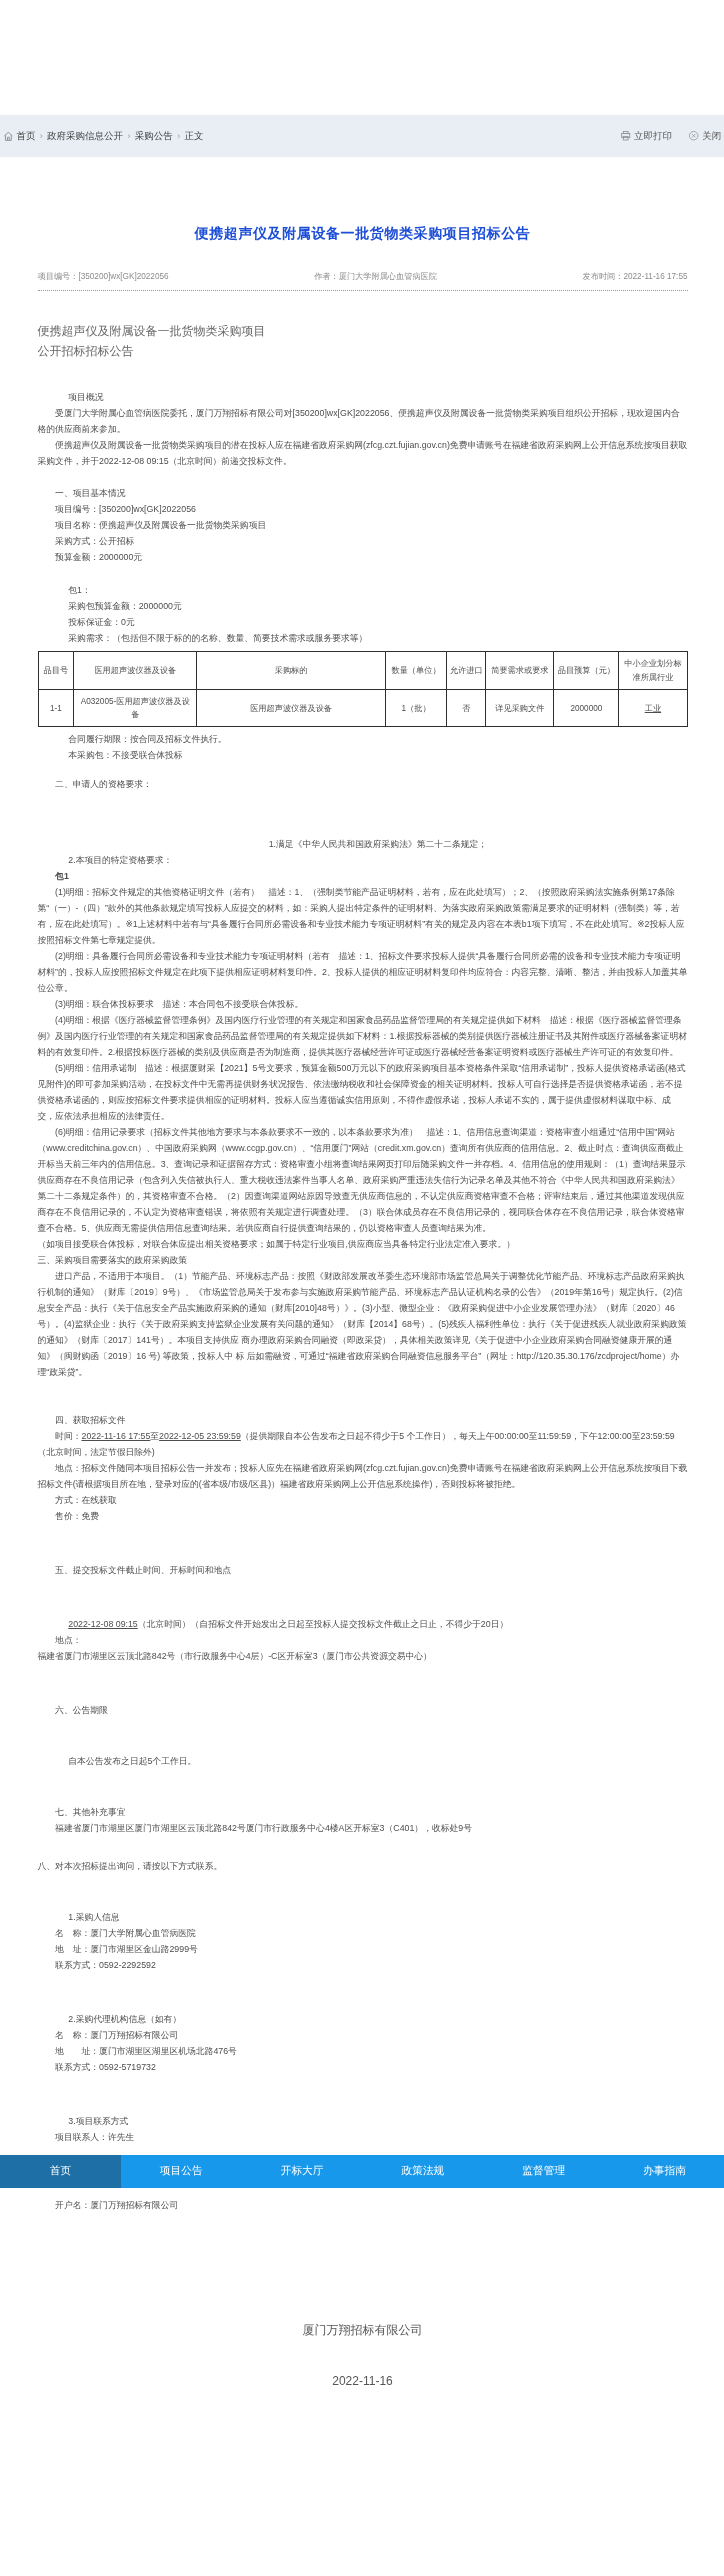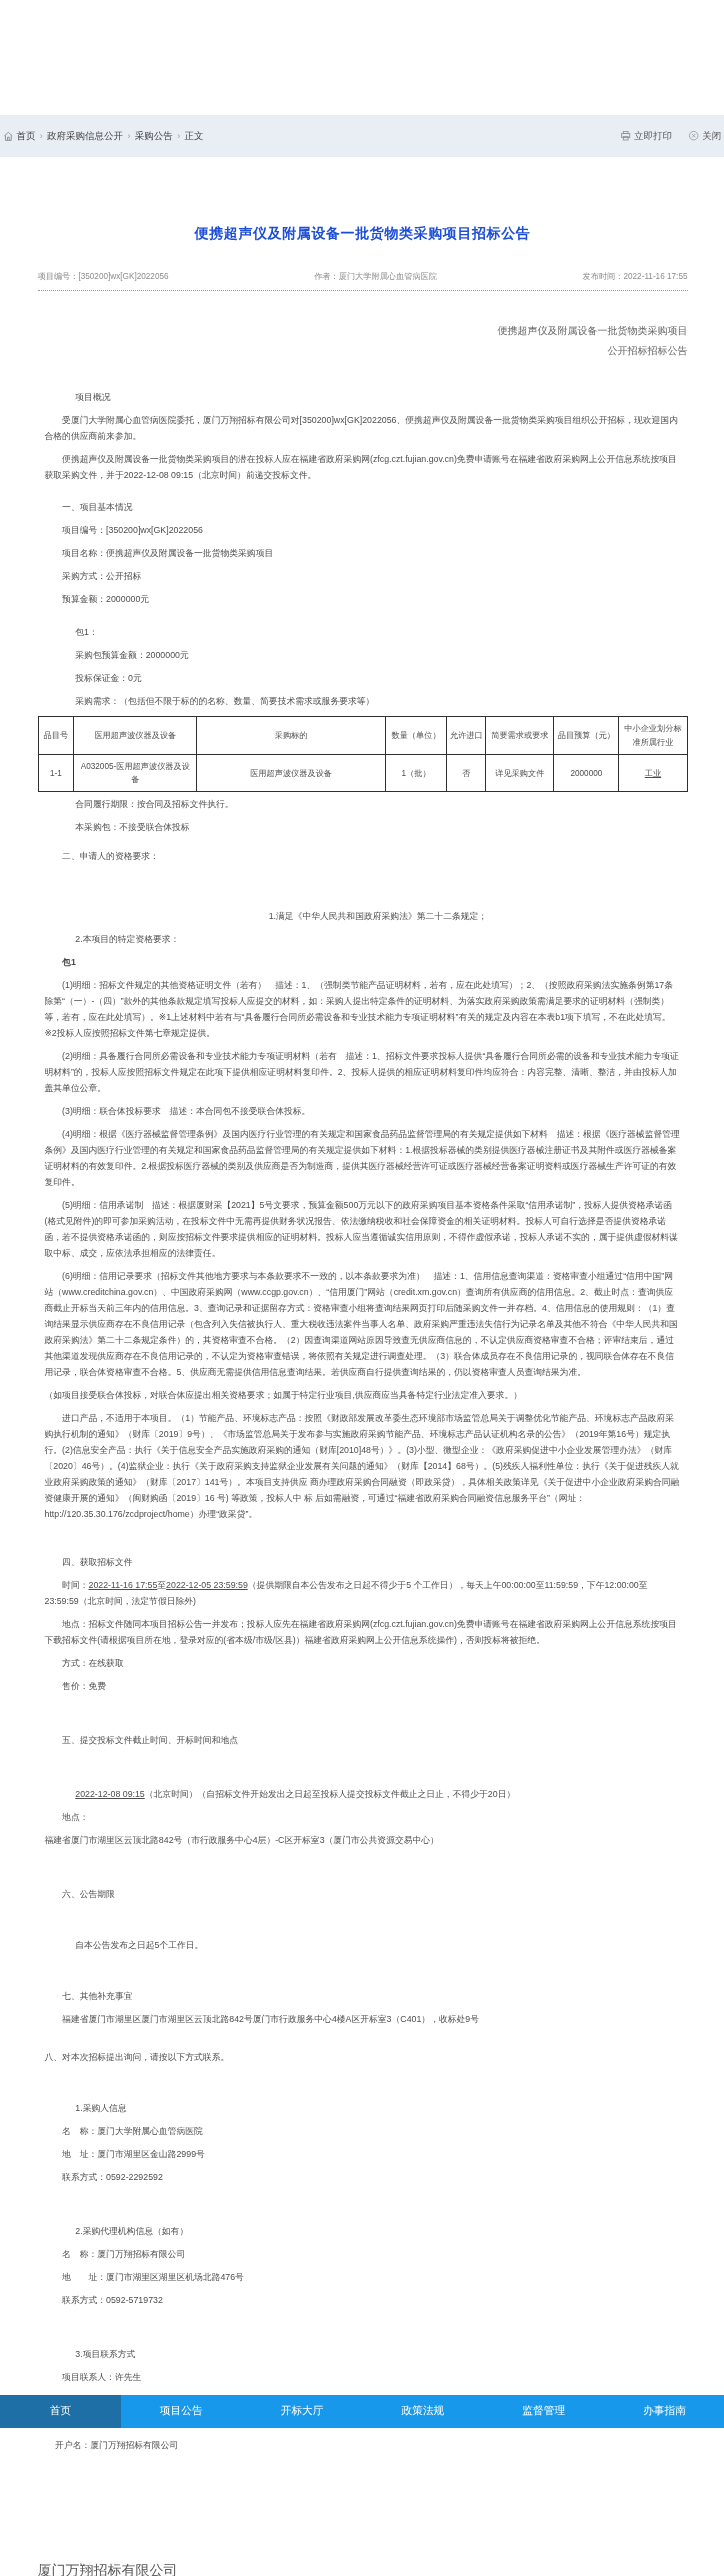--- a/index.html
+++ b/index.html
@@ -51,32 +51,32 @@
   .meta{
     margin-top:28px;
     display:flex;
     justify-content:space-between;
     font-size:8.2px;
     color:#8c8c8c;
   }
   .dotline{margin-top:7.6px;border-bottom:0.6px dotted #9a9a9a;height:0.6px;}
   .doc-title{
     margin-top:30px;
-    text-align:right;
-    font-size:10px;
+    text-align:left;
+    font-size:12px;
     color:#666;
     line-height:20px;
   }
   .content{
     margin-top:26.5px;
     font-size:8.8px;
     line-height:16px;
     color:var(--body-text);
   }
-  .content p{margin:7px;}
+  .content p{margin:0;}
   .ind{text-indent:2em;}
   .p1{padding-left:2em;}
   .p2{padding-left:3.5em;}
   .b{font-weight:bold;}
   .g6{margin-top:3.8px !important;}
   .g20{margin-top:12.6px !important;}
   .g25{margin-top:16px !important;}
   .g28{margin-top:17.7px !important;}
   .g35{margin-top:22px !important;}
   .g45{margin-top:28px !important;}
@@ -114,21 +114,21 @@
     flex:1;
     display:flex;
     align-items:center;
     justify-content:center;
     color:#fff;
     font-size:10.7px;
     cursor:pointer;
   }
   .nav-item.active{background:var(--nav-active);}
   .after-nav{margin-top:8.8px;font-size:8.8px;line-height:16px;}
-  .footer{text-align:left;font-size:14px;color:#555;}
+  .footer{text-align:center;font-size:12px;color:#555;}
   .footer-company{margin-top:109px;}
   .footer-date{margin-top:35px;padding-bottom:11.4px;}
 </style>
 </head>
 <body>
 
 <div class="top-spacer"></div>
 
 <div class="crumb-bar">
   <span class="home-ic">
@@ -241,20 +241,21 @@
       <p class="p2 g70">1.满足《中华人民共和国政府采购法》第二十二条规定；</p>
       <p class="p2">2.本项目的特定资格要求：</p>
       <p class="p1 b">包1</p>
       <p class="ind">(1)明细：招标文件规定的其他资格证明文件（若有）　描述：1、（强制类节能产品证明材料，若有，应在此处填写）；2、（按照政府采购法实施条例第17条除第“（一）-（四）”款外的其他条款规定填写投标人应提交的材料，如：采购人提出特定条件的证明材料、为落实政府采购政策需满足要求的证明材料（强制类）等，若有，应在此处填写）。※1上述材料中若有与“具备履行合同所必需设备和专业技术能力专项证明材料”有关的规定及内容在本表b1项下填写，不在此处填写。※2投标人应按照招标文件第七章规定提供。</p>
       <p class="ind">(2)明细：具备履行合同所必需设备和专业技术能力专项证明材料（若有　描述：1、招标文件要求投标人提供“具备履行合同所必需的设备和专业技术能力专项证明材料”的，投标人应按照招标文件规定在此项下提供相应证明材料复印件。2、投标人提供的相应证明材料复印件均应符合：内容完整、清晰、整洁，并由投标人加盖其单位公章。</p>
       <p class="ind">(3)明细：联合体投标要求　描述：本合同包不接受联合体投标。</p>
       <p class="ind">(4)明细：根据《医疗器械监督管理条例》及国内医疗行业管理的有关规定和国家食品药品监督管理局的有关规定提供如下材料　描述：根据《医疗器械监督管理条例》及国内医疗行业管理的有关规定和国家食品药品监督管理局的有关规定提供如下材料：1.根据投标器械的类别提供医疗器械注册证书及其附件或医疗器械备案证明材料的有效复印件。2.根据投标医疗器械的类别及供应商是否为制造商，提供其医疗器械经营许可证或医疗器械经营备案证明资料或医疗器械生产许可证的有效复印件。</p>
       <p class="ind">(5)明细：信用承诺制　描述：根据厦财采【2021】5号文要求，预算金额500万元以下的政府采购项目基本资格条件采取“信用承诺制”，投标人提供资格承诺函(格式见附件)的即可参加采购活动，在投标文件中无需再提供财务状况报告、依法缴纳税收和社会保障资金的相关证明材料。投标人可自行选择是否提供资格承诺函，若不提供资格承诺函的，则应按招标文件要求提供相应的证明材料。投标人应当遵循诚实信用原则，不得作虚假承诺，投标人承诺不实的，属于提供虚假材料谋取中标、成交，应依法承担相应的法律责任。</p>
       <p class="ind">(6)明细：信用记录要求（招标文件其他地方要求与本条款要求不一致的，以本条款要求为准）　描述：1、信用信息查询渠道：资格审查小组通过“信用中国”网站（www.creditchina.gov.cn）、中国政府采购网（www.ccgp.gov.cn）、“信用厦门”网站（credit.xm.gov.cn）查询所有供应商的信用信息。2、截止时点：查询供应商截止开标当天前三年内的信用信息。3、查询记录和证据留存方式：资格审查小组将查询结果网页打印后随采购文件一并存档。4、信用信息的使用规则：（1）查询结果显示供应商存在不良信用记录（包含列入失信被执行人、重大税收违法案件当事人名单、政府采购严重违法失信行为记录名单及其他不符合《中华人民共和国政府采购法》第二十二条规定条件）的，其资格审查不合格。（2）因查询渠道网站原因导致查无供应商信息的，不认定供应商资格审查不合格；评审结束后，通过其他渠道发现供应商存在不良信用记录的，不认定为资格审查错误，将依照有关规定进行调查处理。（3）联合体成员存在不良信用记录的，视同联合体存在不良信用记录，联合体资格审查不合格。5、供应商无需提供信用信息查询结果。若供应商自行提供查询结果的，仍以资格审查人员查询结果为准。</p>
       <p>（如项目接受联合体投标，对联合体应提出相关资格要求；如属于特定行业项目,供应商应当具备特定行业法定准入要求。）</p>
+      <p>三、采购项目需要落实的政府采购政策</p>
       <p class="ind">进口产品，不适用于本项目。（1）节能产品、环境标志产品：按照《财政部发展改革委生态环境部市场监管总局关于调整优化节能产品、环境标志产品政府采购执行机制的通知》（财库〔2019〕9号）、《市场监管总局关于发布参与实施政府采购节能产品、环境标志产品认证机构名录的公告》（2019年第16号）规定执行。(2)信息安全产品：执行《关于信息安全产品实施政府采购的通知（财库[2010]48号）》。(3)小型、微型企业：《政府采购促进中小企业发展管理办法》（财库〔2020〕46号）。(4)监狱企业：执行《关于政府采购支持监狱企业发展有关问题的通知》（财库【2014】68号）。(5)残疾人福利性单位：执行《关于促进残疾人就业政府采购政策的通知》（财库〔2017〕141号）。本项目支持供应 商办理政府采购合同融资（即政采贷），具体相关政策详见《关于促进中小企业政府采购合同融资健康开展的通知》（闽财购函〔2019〕16 号) 等政策，投标人中 标 后如需融资，可通过“福建省政府采购合同融资信息服务平台”（网址：http://120.35.30.176/zcdproject/home）办理“政采贷”。</p>
       <p class="p1 g50">四、获取招标文件</p>
       <p class="ind">时间：<u>2022-11-16 17:55</u>至<u>2022-12-05 23:59:59</u>（提供期限自本公告发布之日起不得少于5 个工作日），每天上午00:00:00至11:59:59，下午12:00:00至23:59:59（北京时间，法定节假日除外)</p>
       <p class="ind">地点：招标文件随同本项目招标公告一并发布；投标人应先在福建省政府采购网(zfcg.czt.fujian.gov.cn)免费申请账号在福建省政府采购网上公开信息系统按项目下载招标文件(请根据项目所在地，登录对应的(省本级/市级/区县)）福建省政府采购网上公开信息系统操作)，否则投标将被拒绝。</p>
       <p class="p1">方式：在线获取</p>
       <p class="p1">售价：免费</p>
       <p class="p1 g60">五、提交投标文件截止时间、开标时间和地点</p>
       <p class="p2 g60"><u>2022-12-08 09:15</u>（北京时间）（自招标文件开始发出之日起至投标人提交投标文件截止之日止，不得少于20日）</p>
       <p class="p1">地点：</p>
       <p>福建省厦门市湖里区云顶北路842号（市行政服务中心4层）-C区开标室3（厦门市公共资源交易中心）</p>

